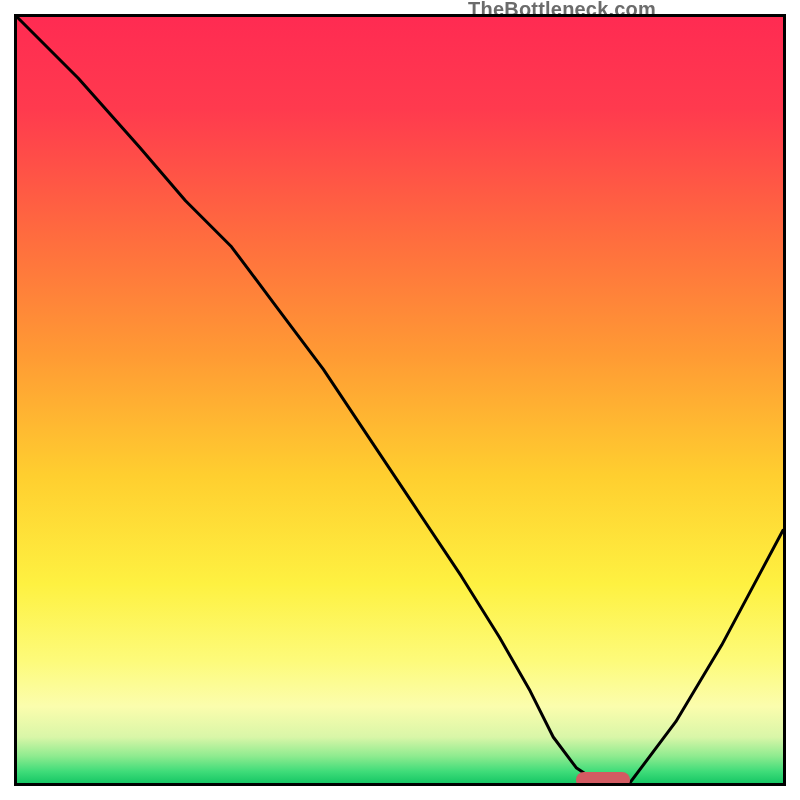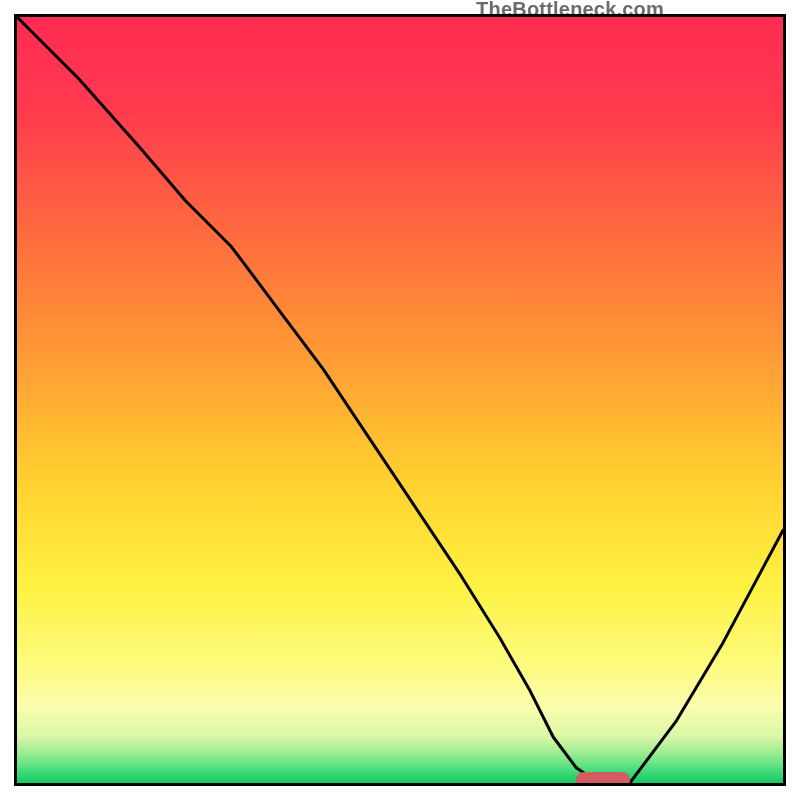--- a/index.html
+++ b/index.html
@@ -8,21 +8,20 @@
     width: 800px;
     height: 800px;
     overflow: hidden;
     background: #fff;
     font-family: Arial, Helvetica, sans-serif;
   }
   .chart-container {
     position: relative;
     width: 660px;
     height: 800px;
-    padding-left: 8px;
   }
   .plot-area {
     position: absolute;
     left: 14px;
     top: 14px;
     width: 772px;
     height: 772px;
     border: 3px solid #000;
     box-sizing: border-box;
     overflow: hidden;

